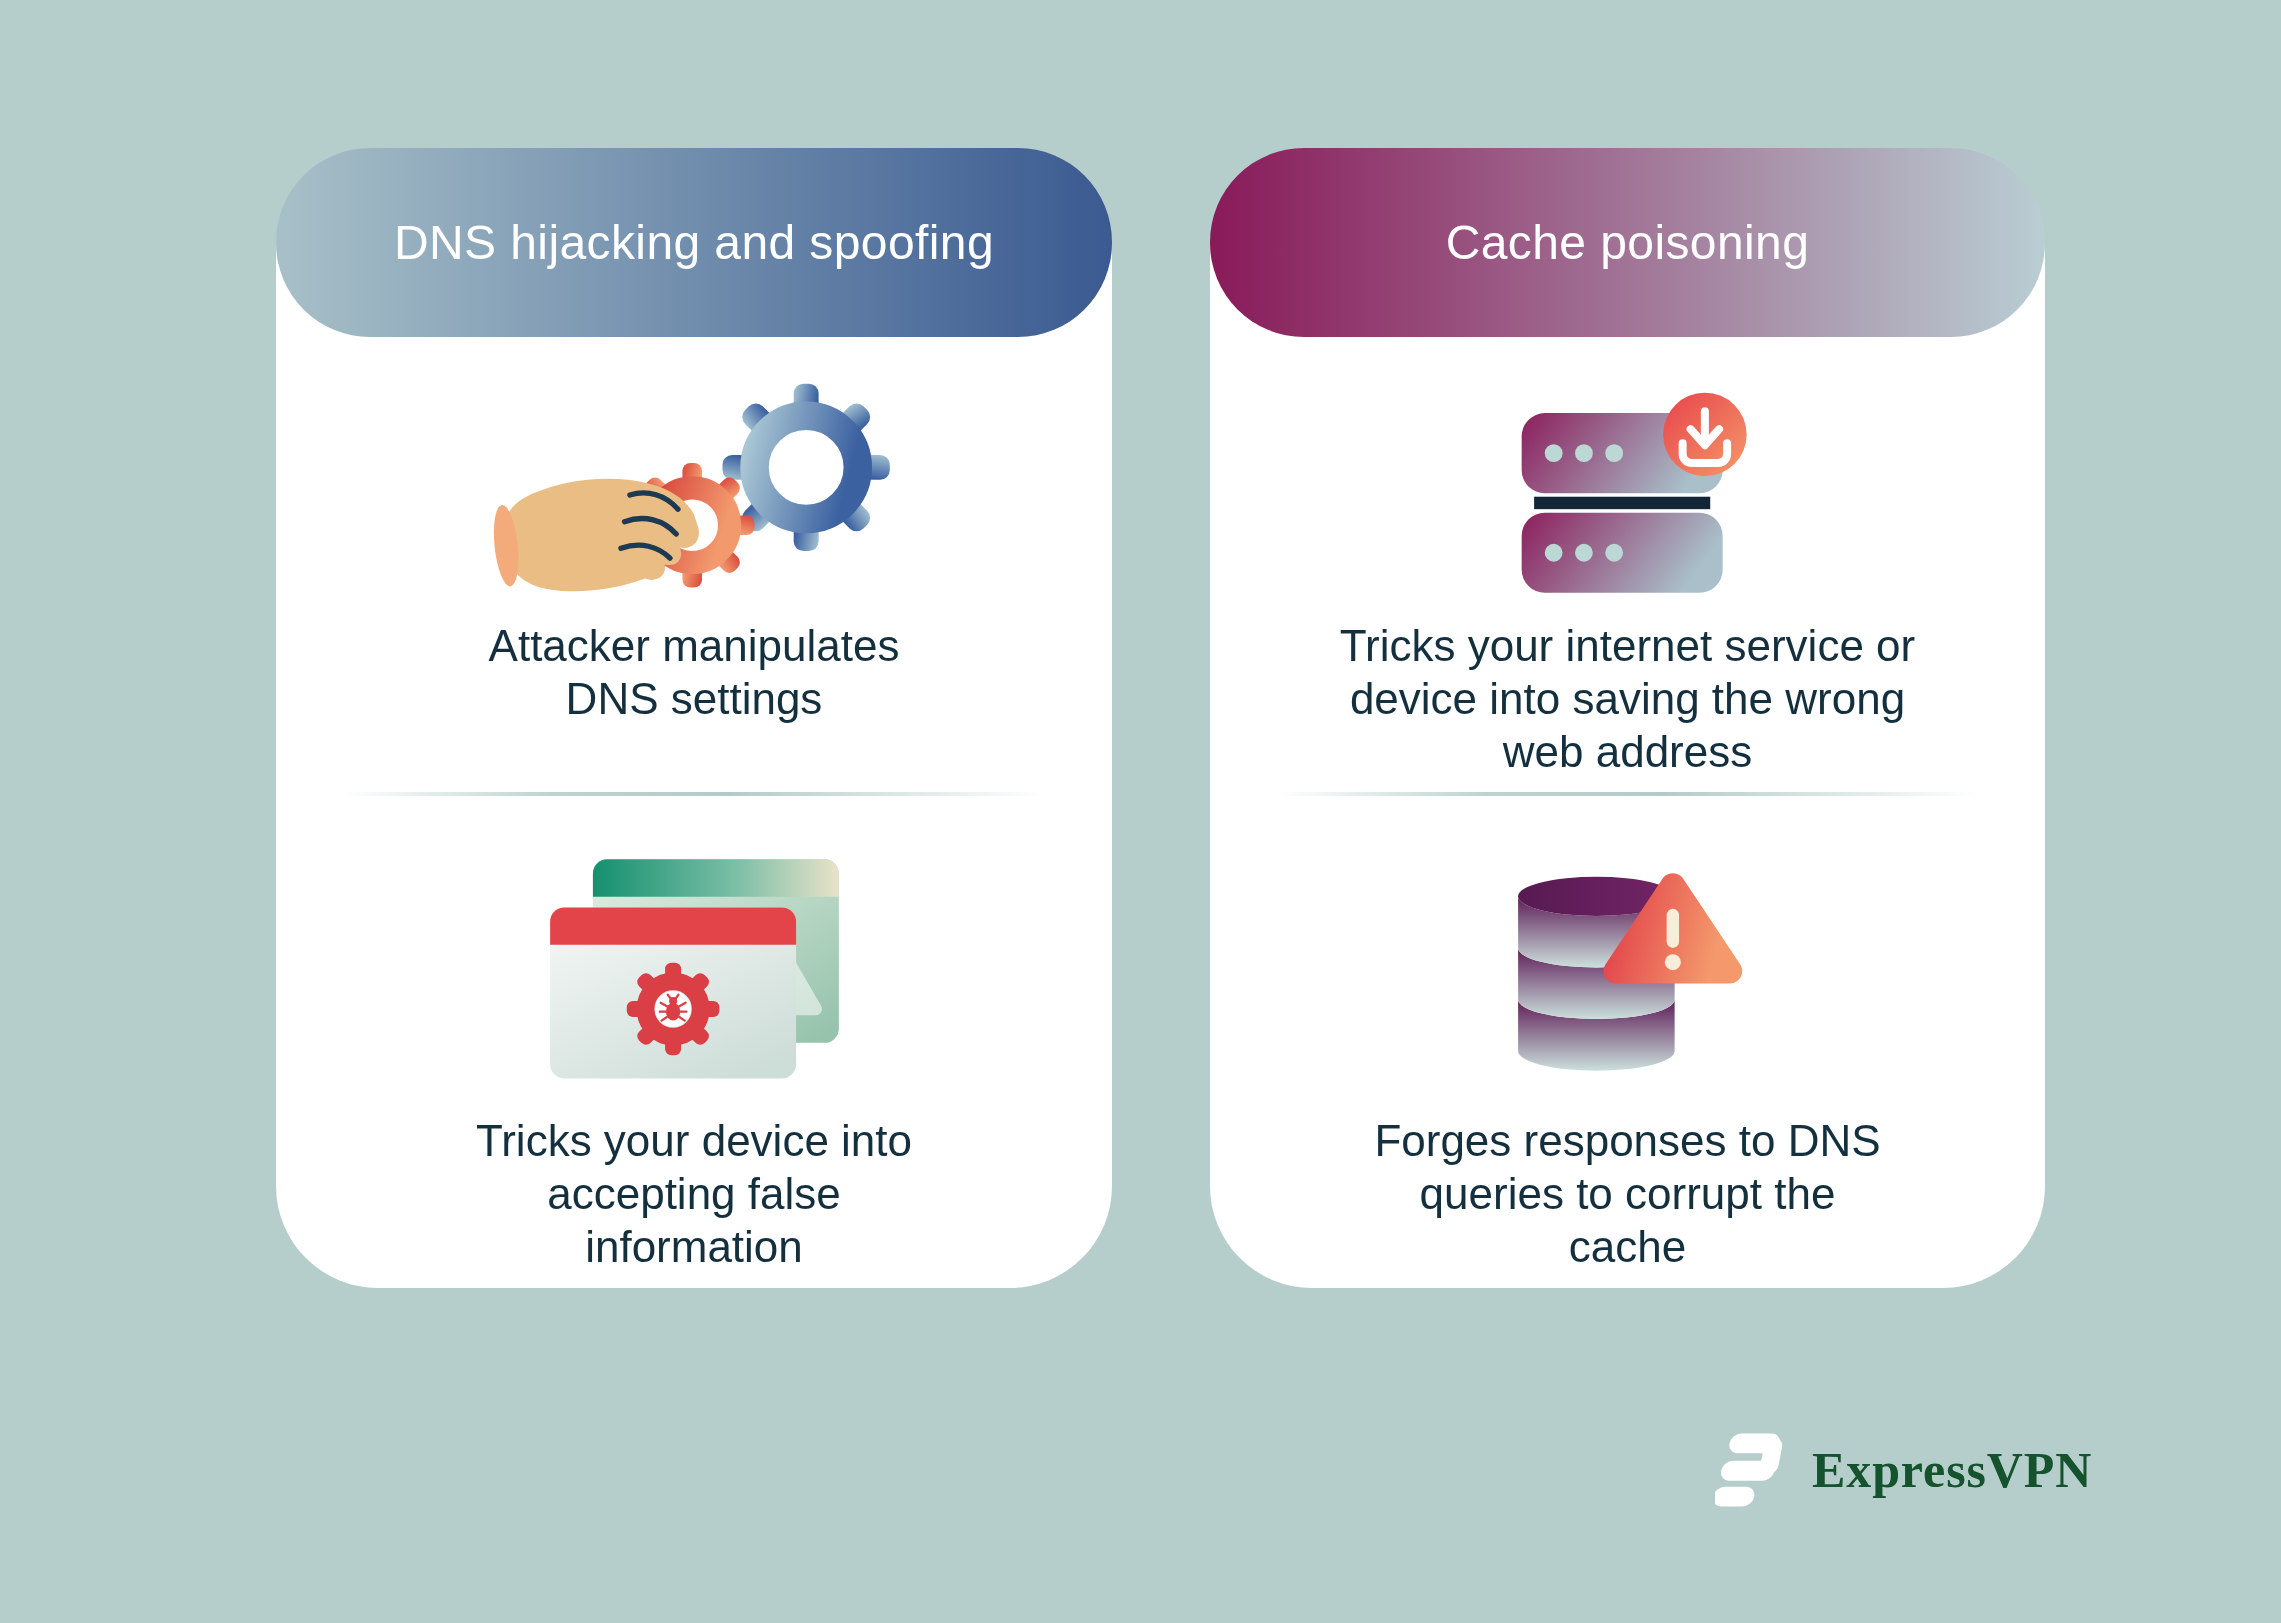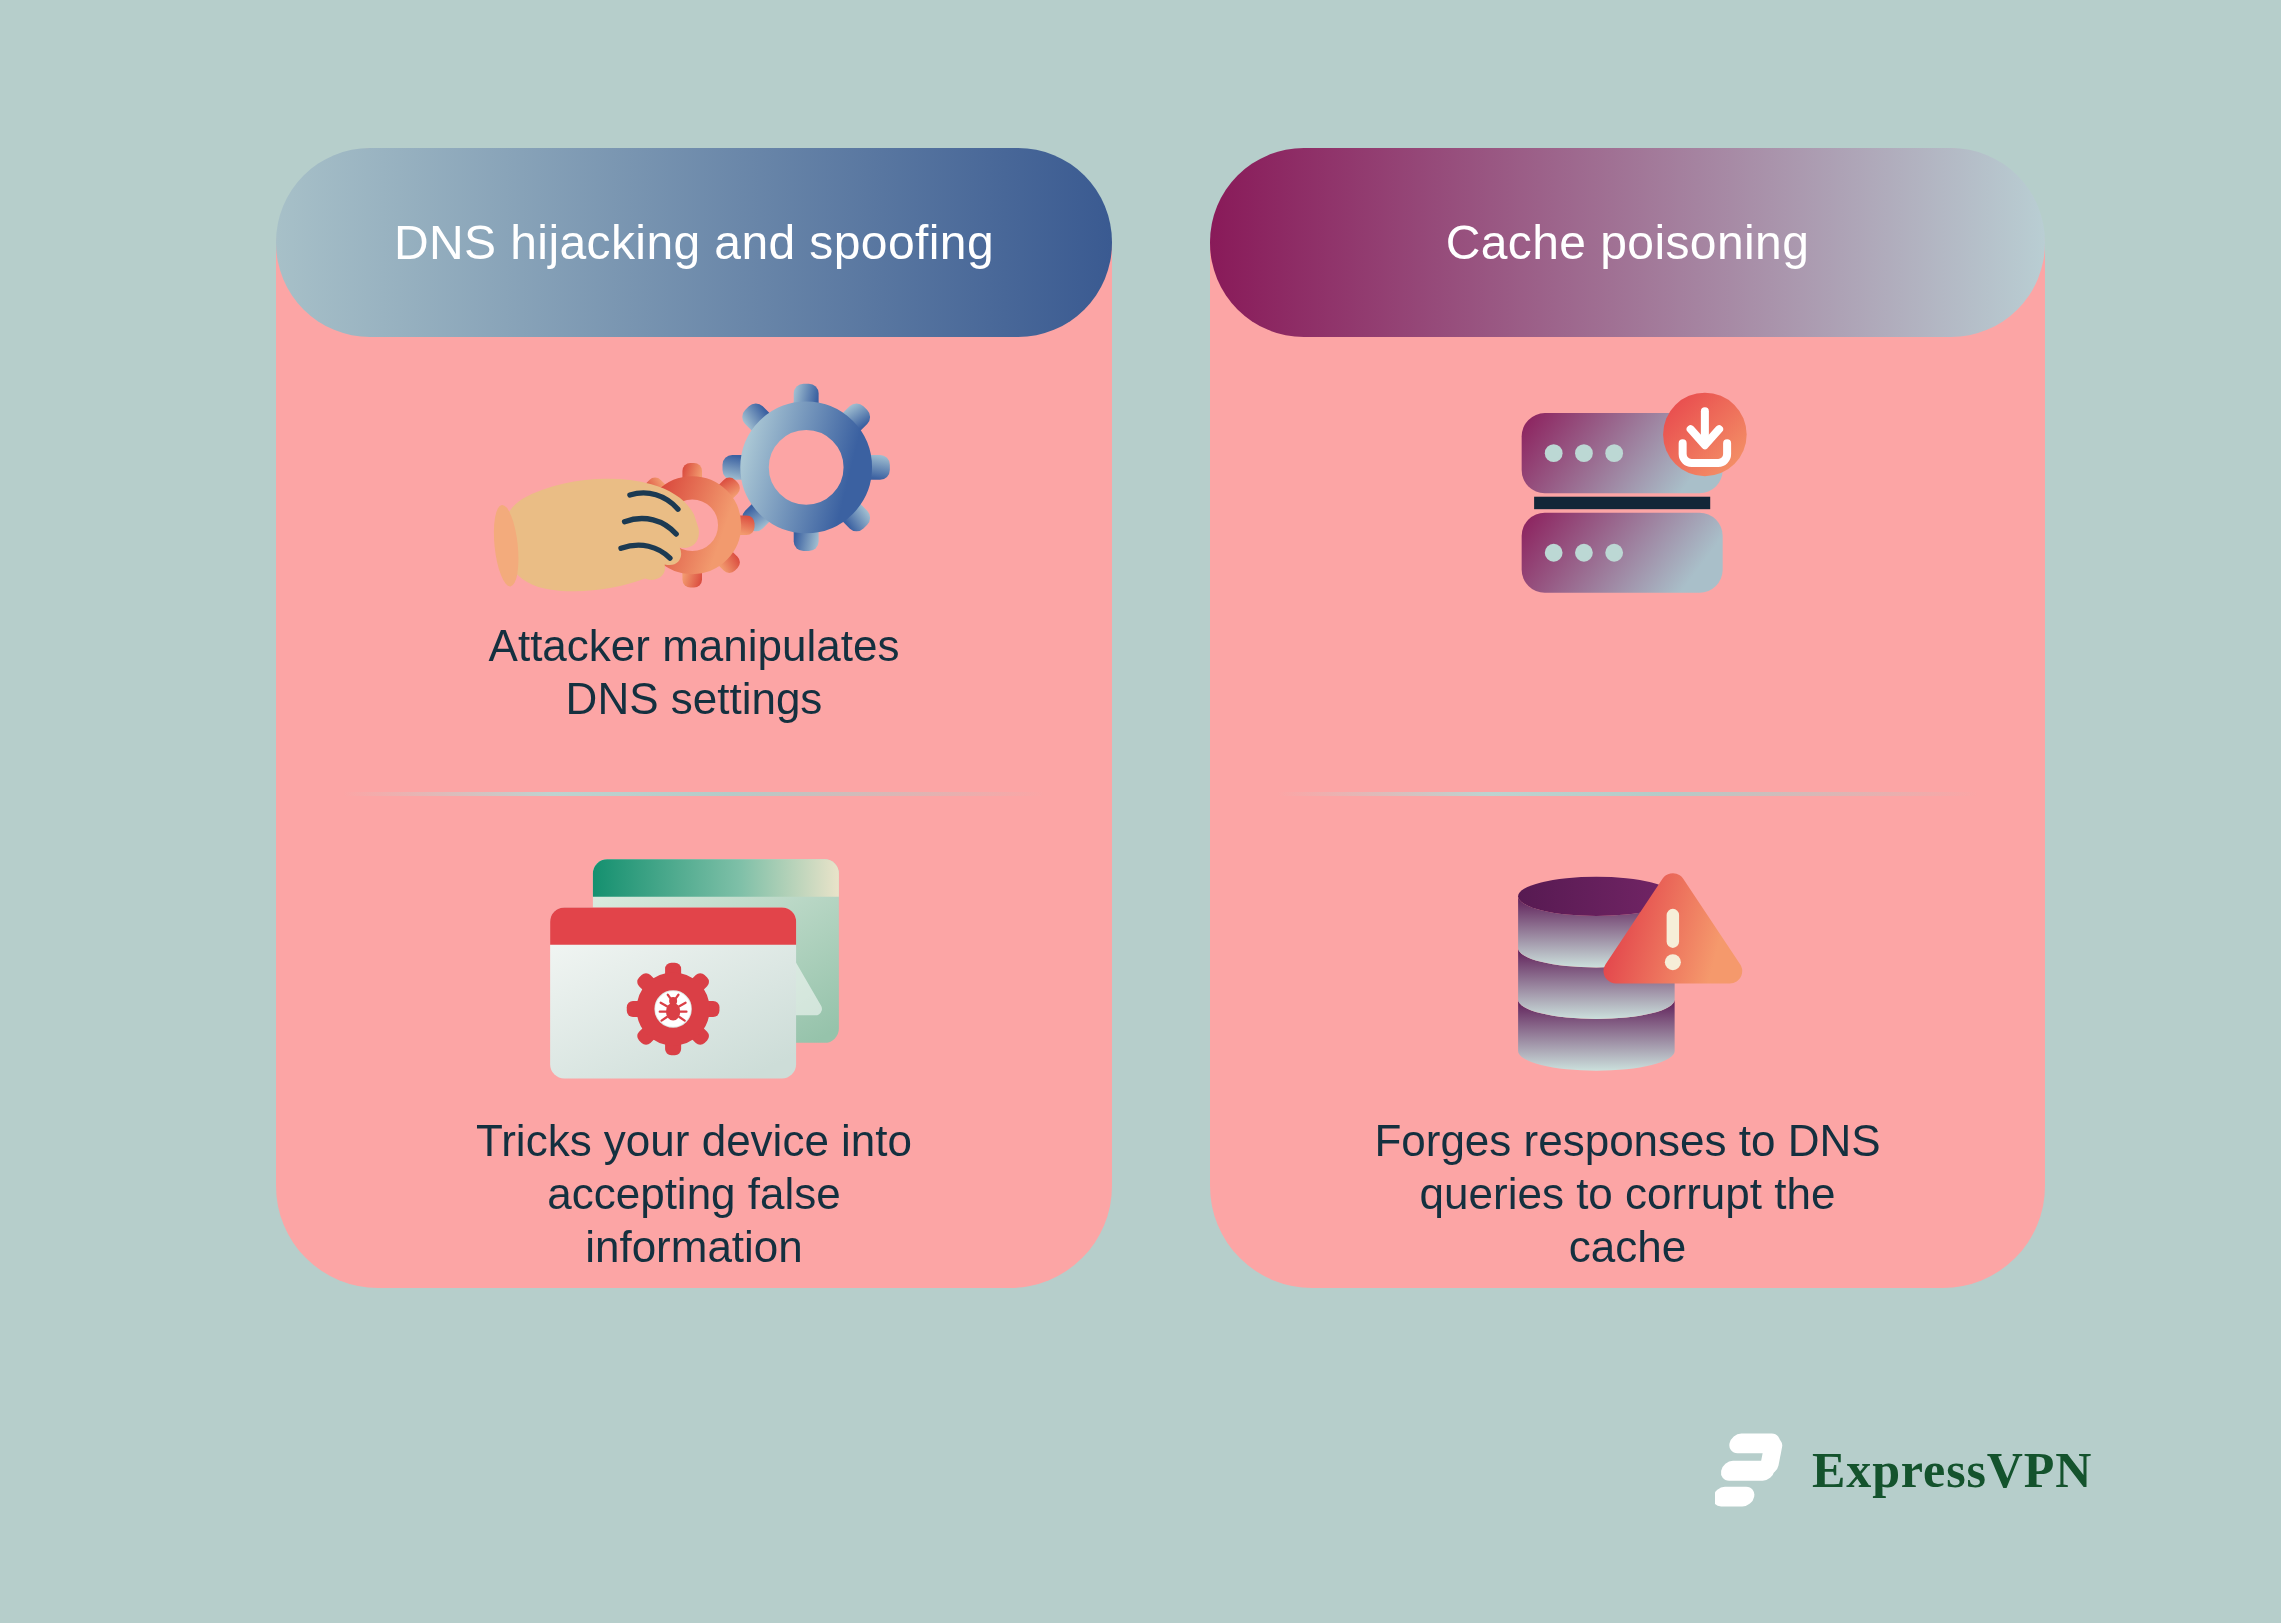--- a/index.html
+++ b/index.html
@@ -1,18 +1,18 @@
 <!DOCTYPE html>
 <html style="font-size:14.3px"><head>
 <meta charset="utf-8">
 <style>
   html,body{margin:0;padding:0;background:#b6cecb;}
   .canvas{position:relative;width:2281px;height:1624px;overflow:hidden;
           font-family:"Liberation Sans","DejaVu Sans",sans-serif;}
-  .card{position:absolute;top:148px;height:1140px;background:#fca5a5;border-radius:102px;}
+  .card{position:absolute;top:148px;height:1140px;background:#ffffff;border-radius:102px;}
   .card-left{left:276px;width:836px;}
   .card-right{left:1210px;width:835px;}
   .pill{position:absolute;left:0;top:0;width:100%;height:189px;border-radius:94px;
         display:flex;align-items:center;justify-content:center;}
   .pill-label{color:#ffffff;font-size:48px;font-weight:500;letter-spacing:0.4px;}
   .sec-icon{position:absolute;left:0;width:100%;display:flex;justify-content:center;align-items:center;}
   .sec-icon-1{top:230px;height:233px;}
   .sec-icon-2{top:700px;height:239px;}
   .sec-text{position:absolute;left:0;width:100%;text-align:center;color:#14303f;
             font-size:44px;line-height:53px;font-weight:500;white-space:pre-line;margin:0;}
@@ -187,20 +187,23 @@
         </g>
         <circle cx="222" cy="50" r="47" fill="url(#badge)"></circle>
         <g fill="none" stroke="#ffffff" stroke-width="9" stroke-linecap="round" stroke-linejoin="round">
           <line x1="222" y1="24" x2="222" y2="56"></line>
           <path d="M206,44 L222,62 L238,44"></path>
           <path d="M197,60 v12 a10,10 0 0 0 10,10 h30 a10,10 0 0 0 10,-10 v-12"></path>
         </g>
       </svg>
     </div>
 
+    <p class="sec-text sec-text-1">Tricks your internet service or
+device into saving the wrong
+web address</p>
 
     <div class="divider"></div>
 
     <div class="sec-icon sec-icon-2">
       <svg width="241" height="217" viewBox="0 0 270 244">
         <defs>
           <linearGradient id="dbg" x1="0" y1="0" x2="0" y2="1">
             <stop offset="0" stop-color="#5e1c57"></stop>
               <stop offset="1" stop-color="#cbe0dc"></stop>
           </linearGradient>

